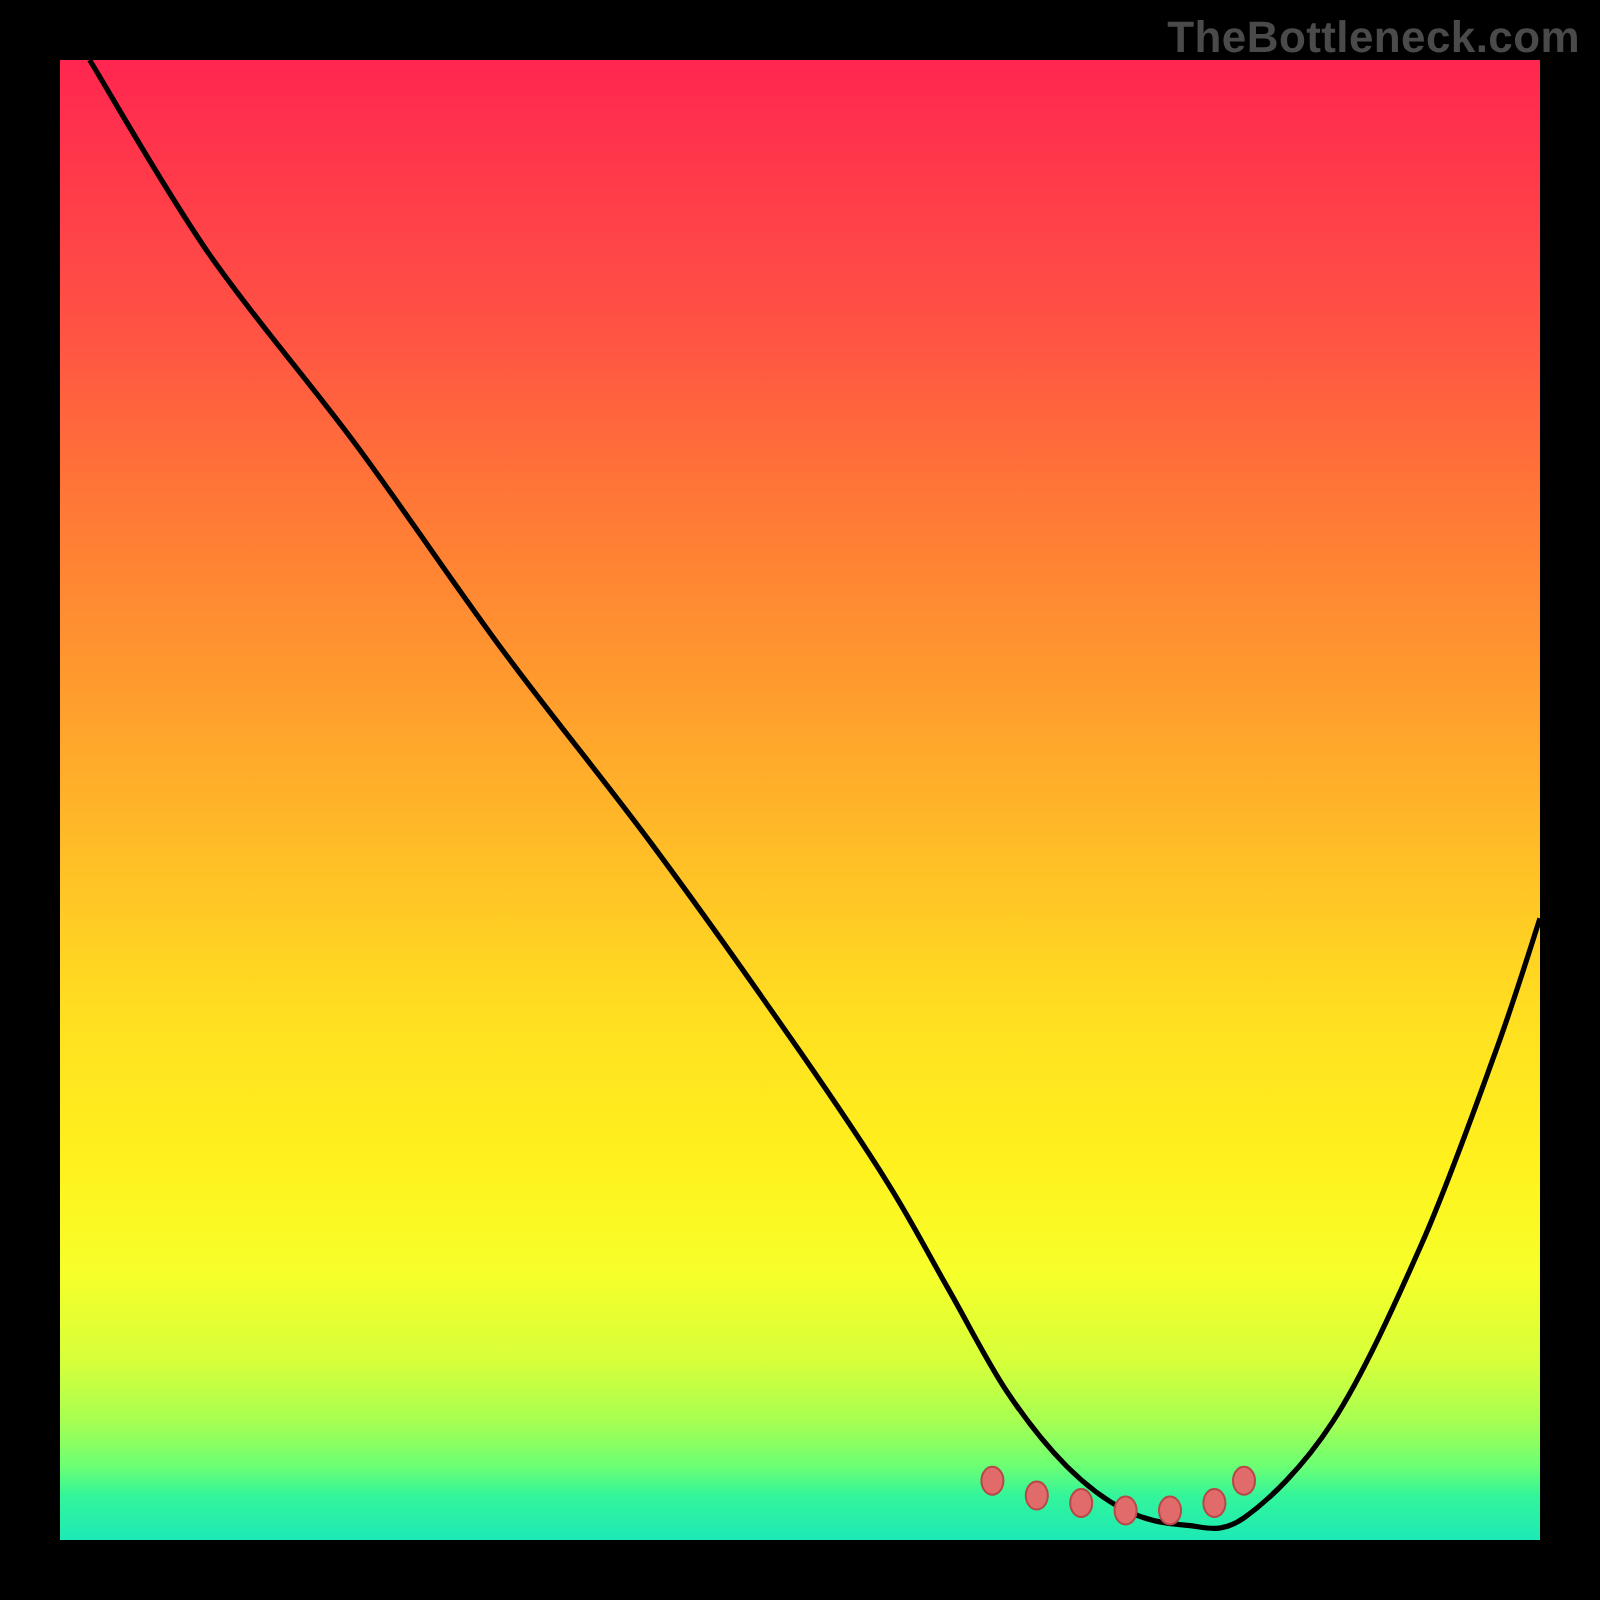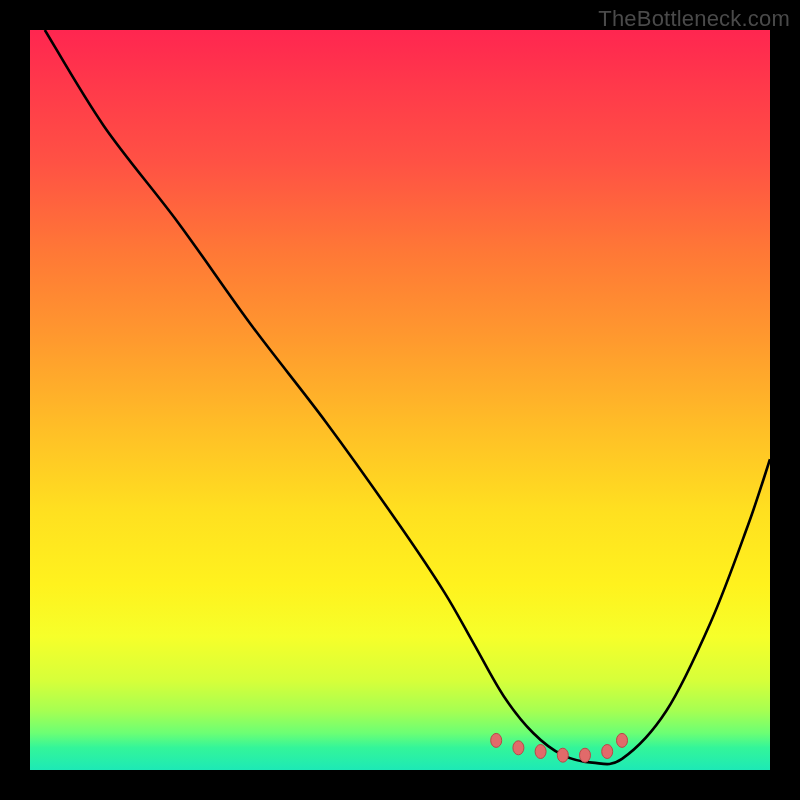--- a/index.html
+++ b/index.html
@@ -16,21 +16,21 @@
     width: 800px;
     height: 800px;
     background: #000;
   }
   .watermark {
     position: absolute;
     top: 6px;
     right: 10px;
     color: #4a4a4a;
     font-size: 22px;
-    font-weight: 400;
+    font-weight: 700;
     letter-spacing: 0.2px;
     z-index: 5;
   }
   .plot-area {
     position: absolute;
     left: 30px;
     top: 30px;
     width: 740px;
     height: 740px;
     overflow: hidden;

